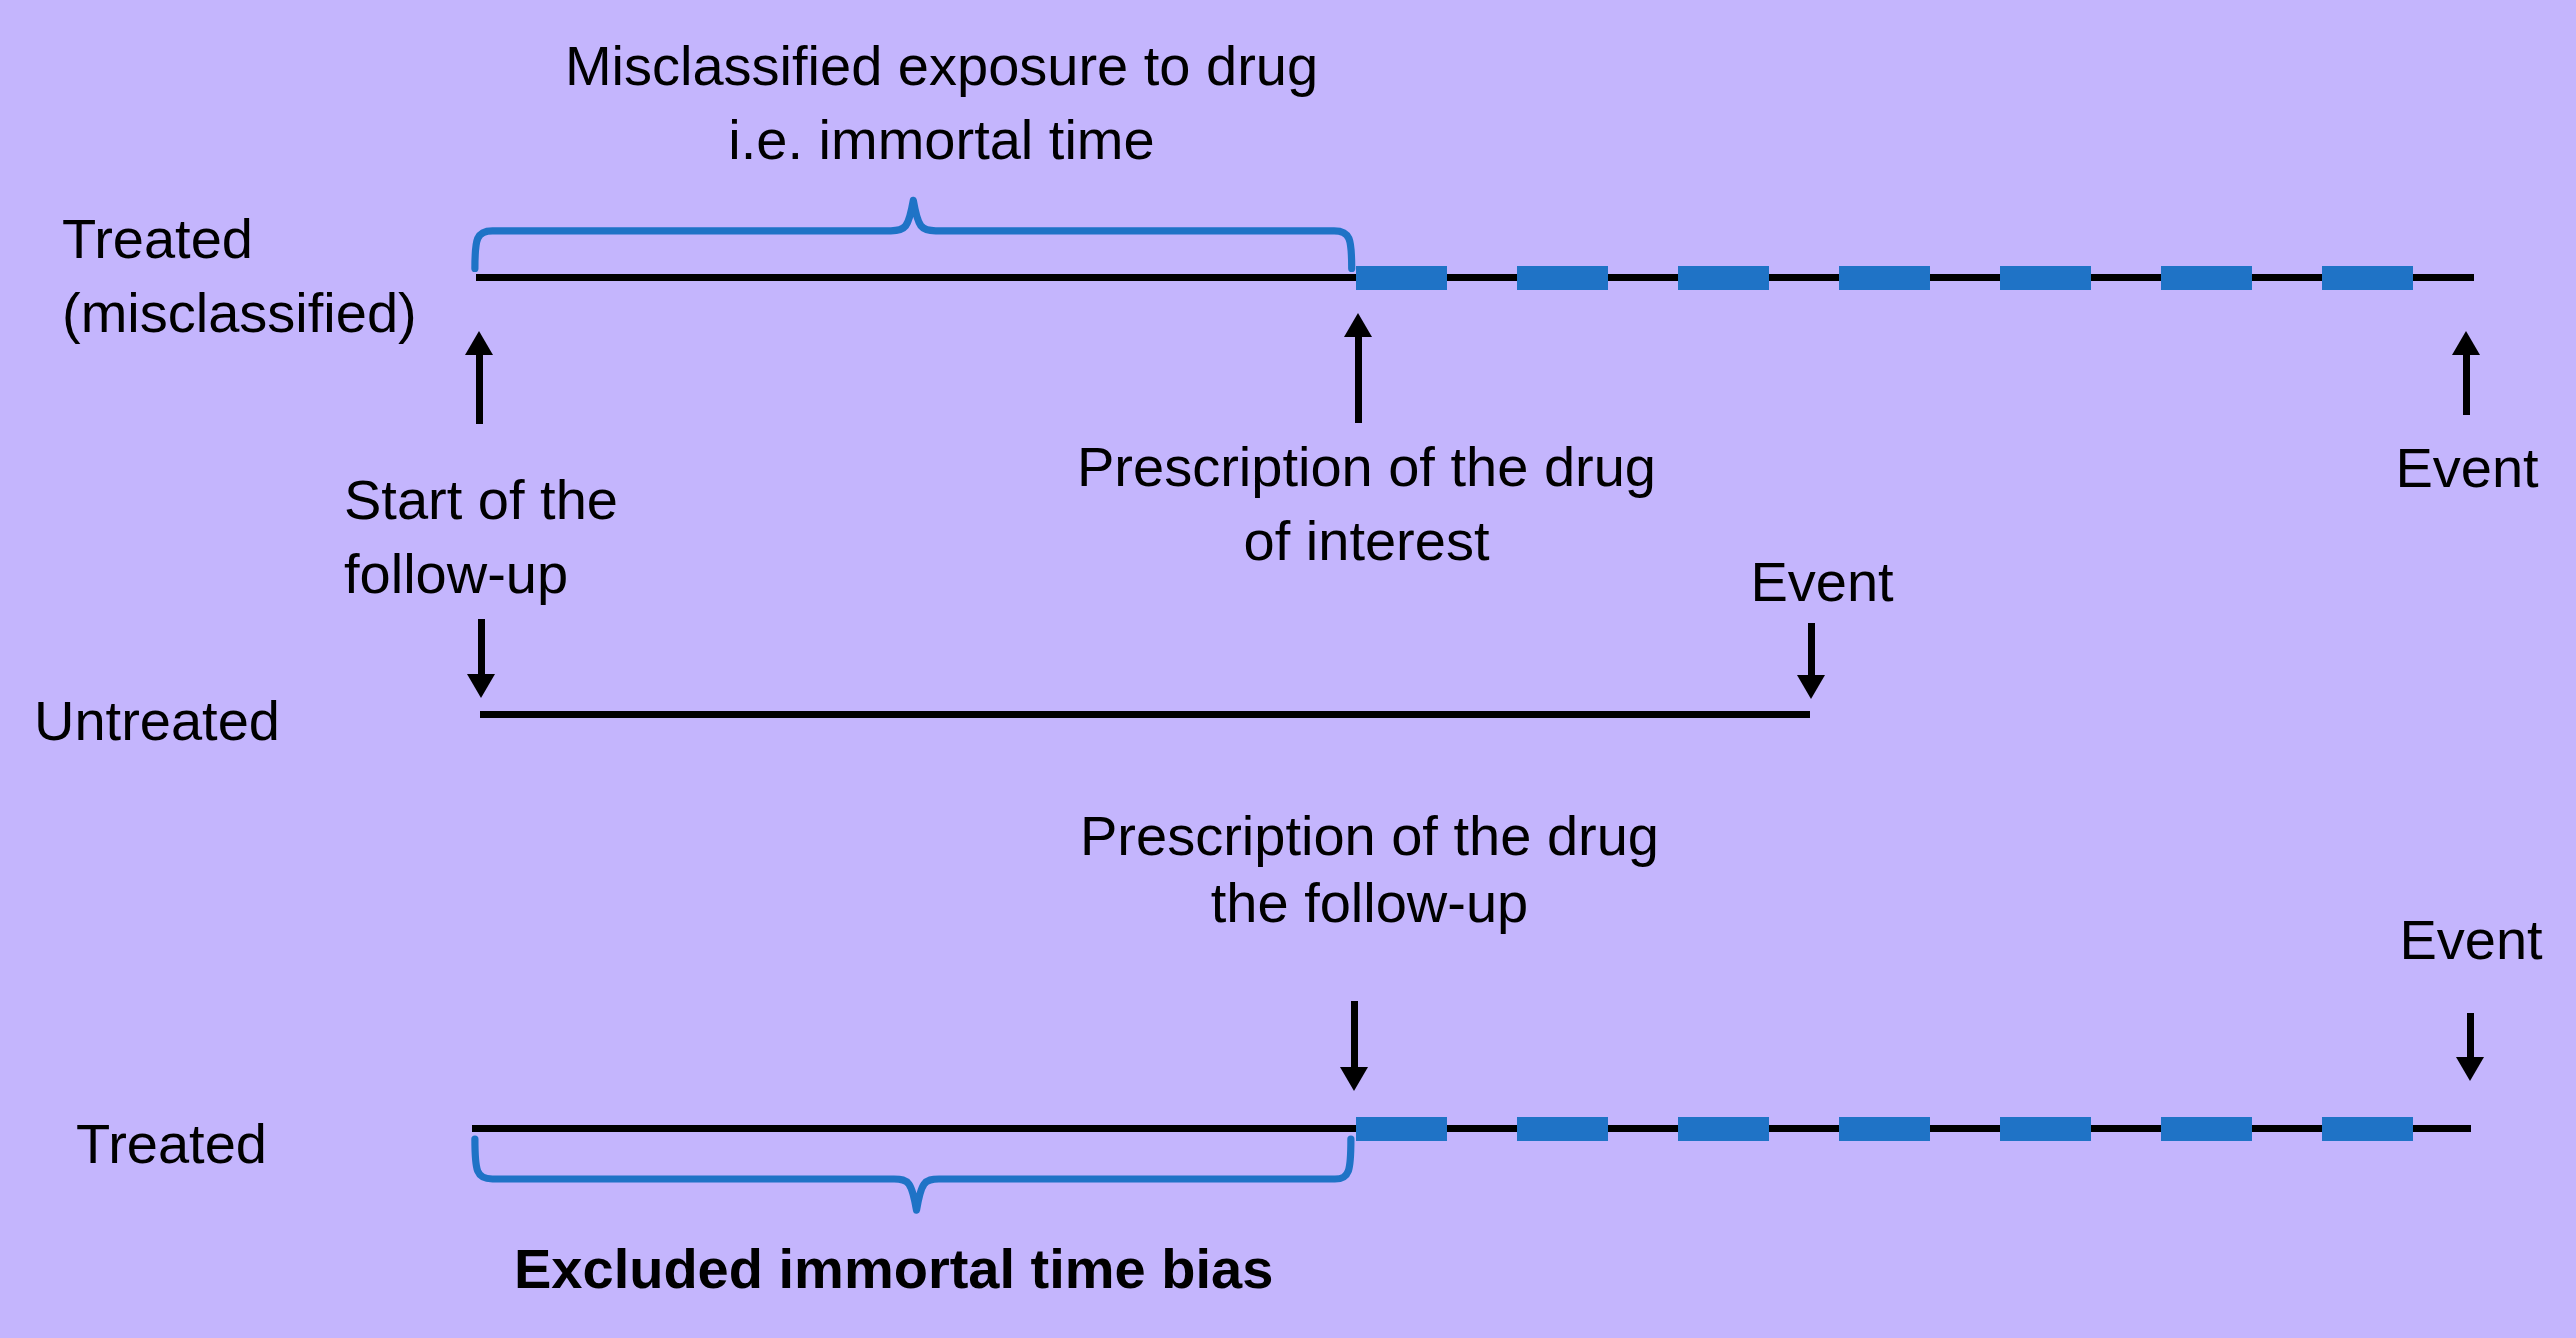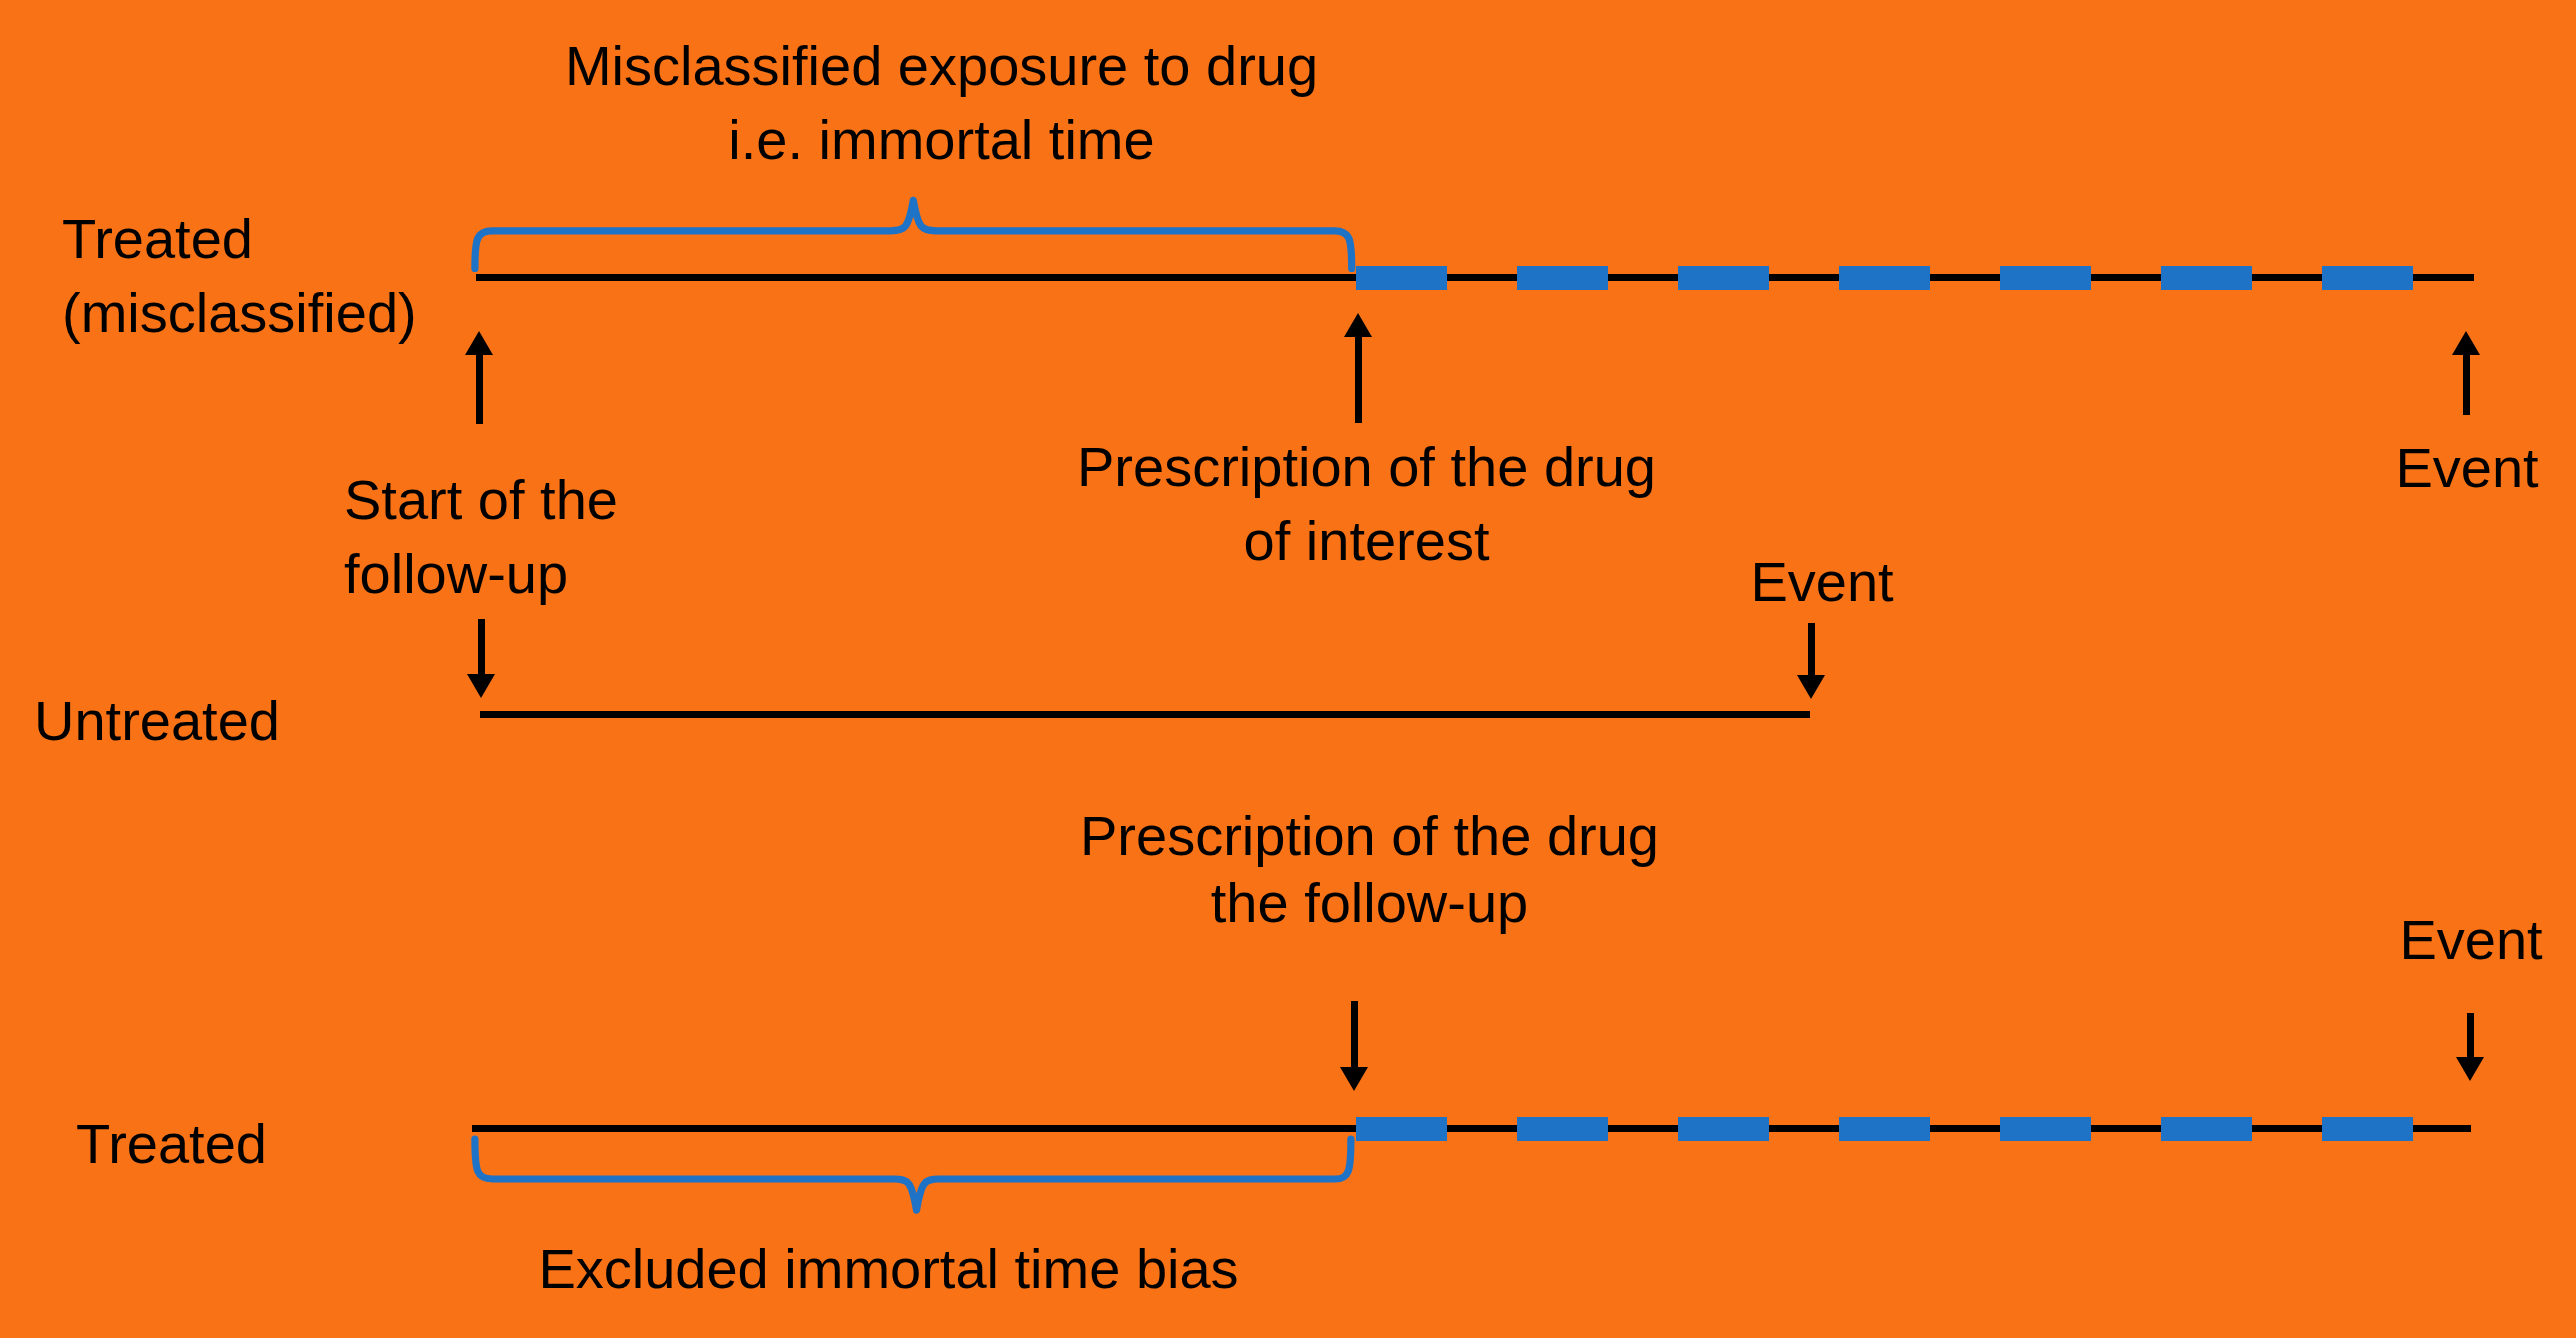--- a/index.html
+++ b/index.html
@@ -1,18 +1,18 @@
 <!DOCTYPE html>
 <html style="--black: #000000; --blue: #1F73C6;font-size:13px"><head>
 <meta charset="utf-8">
 <style>
   :root { --black:#000000; --blue:#1F73C6; }
   html,body { margin:0; padding:0; background:#ffffff; }
   .canvas {
-    position:relative; width:2576px; height:1339px; background:#f97316;
+    position:relative; width:2576px; height:1339px; background:#c4b5fd;
     font-family:"Liberation Sans", sans-serif; overflow:hidden;
   }
   .txt {
     position:absolute; font-size:56px; line-height:74px; color:var(--black);
     white-space:nowrap;
   }
   .center { text-align:center; }
   .hline { position:absolute; background:var(--black); }
   .dash  { position:absolute; width:91px; height:24px; background:var(--blue); }
   .brace { position:absolute; }
@@ -127,16 +127,16 @@
   <div class="dash" style="left:1678px; top:1117px;"></div>
   <div class="dash" style="left:1839px; top:1117px;"></div>
   <div class="dash" style="left:2000px; top:1117px;"></div>
   <div class="dash" style="left:2161px; top:1117px;"></div>
   <div class="dash" style="left:2322px; top:1117px;"></div>
 
   <svg class="brace" style="left:468px; top:1131px;" width="893" height="88" viewBox="0 0 1115 110">
     <path d="M 8 10 C 8 50 10 60 30 60 L 532 60 C 550 60 554 64 560 99 C 566 64 570 60 588 60 L 1083 60 C 1101 60 1103 50 1103 10" fill="none" stroke="var(--blue)" stroke-width="9" stroke-linecap="round" stroke-linejoin="round"></path>
   </svg>
 
-  <div class="txt center" style="left:528px; top:1232px; width:721px;">Excluded immortal time bias</div>
+  <div class="txt center" style="left:514px; top:1232px; width:721px;font-weight:bold;">Excluded immortal time bias</div>
 
 </div>
 
 
 </body></html>

